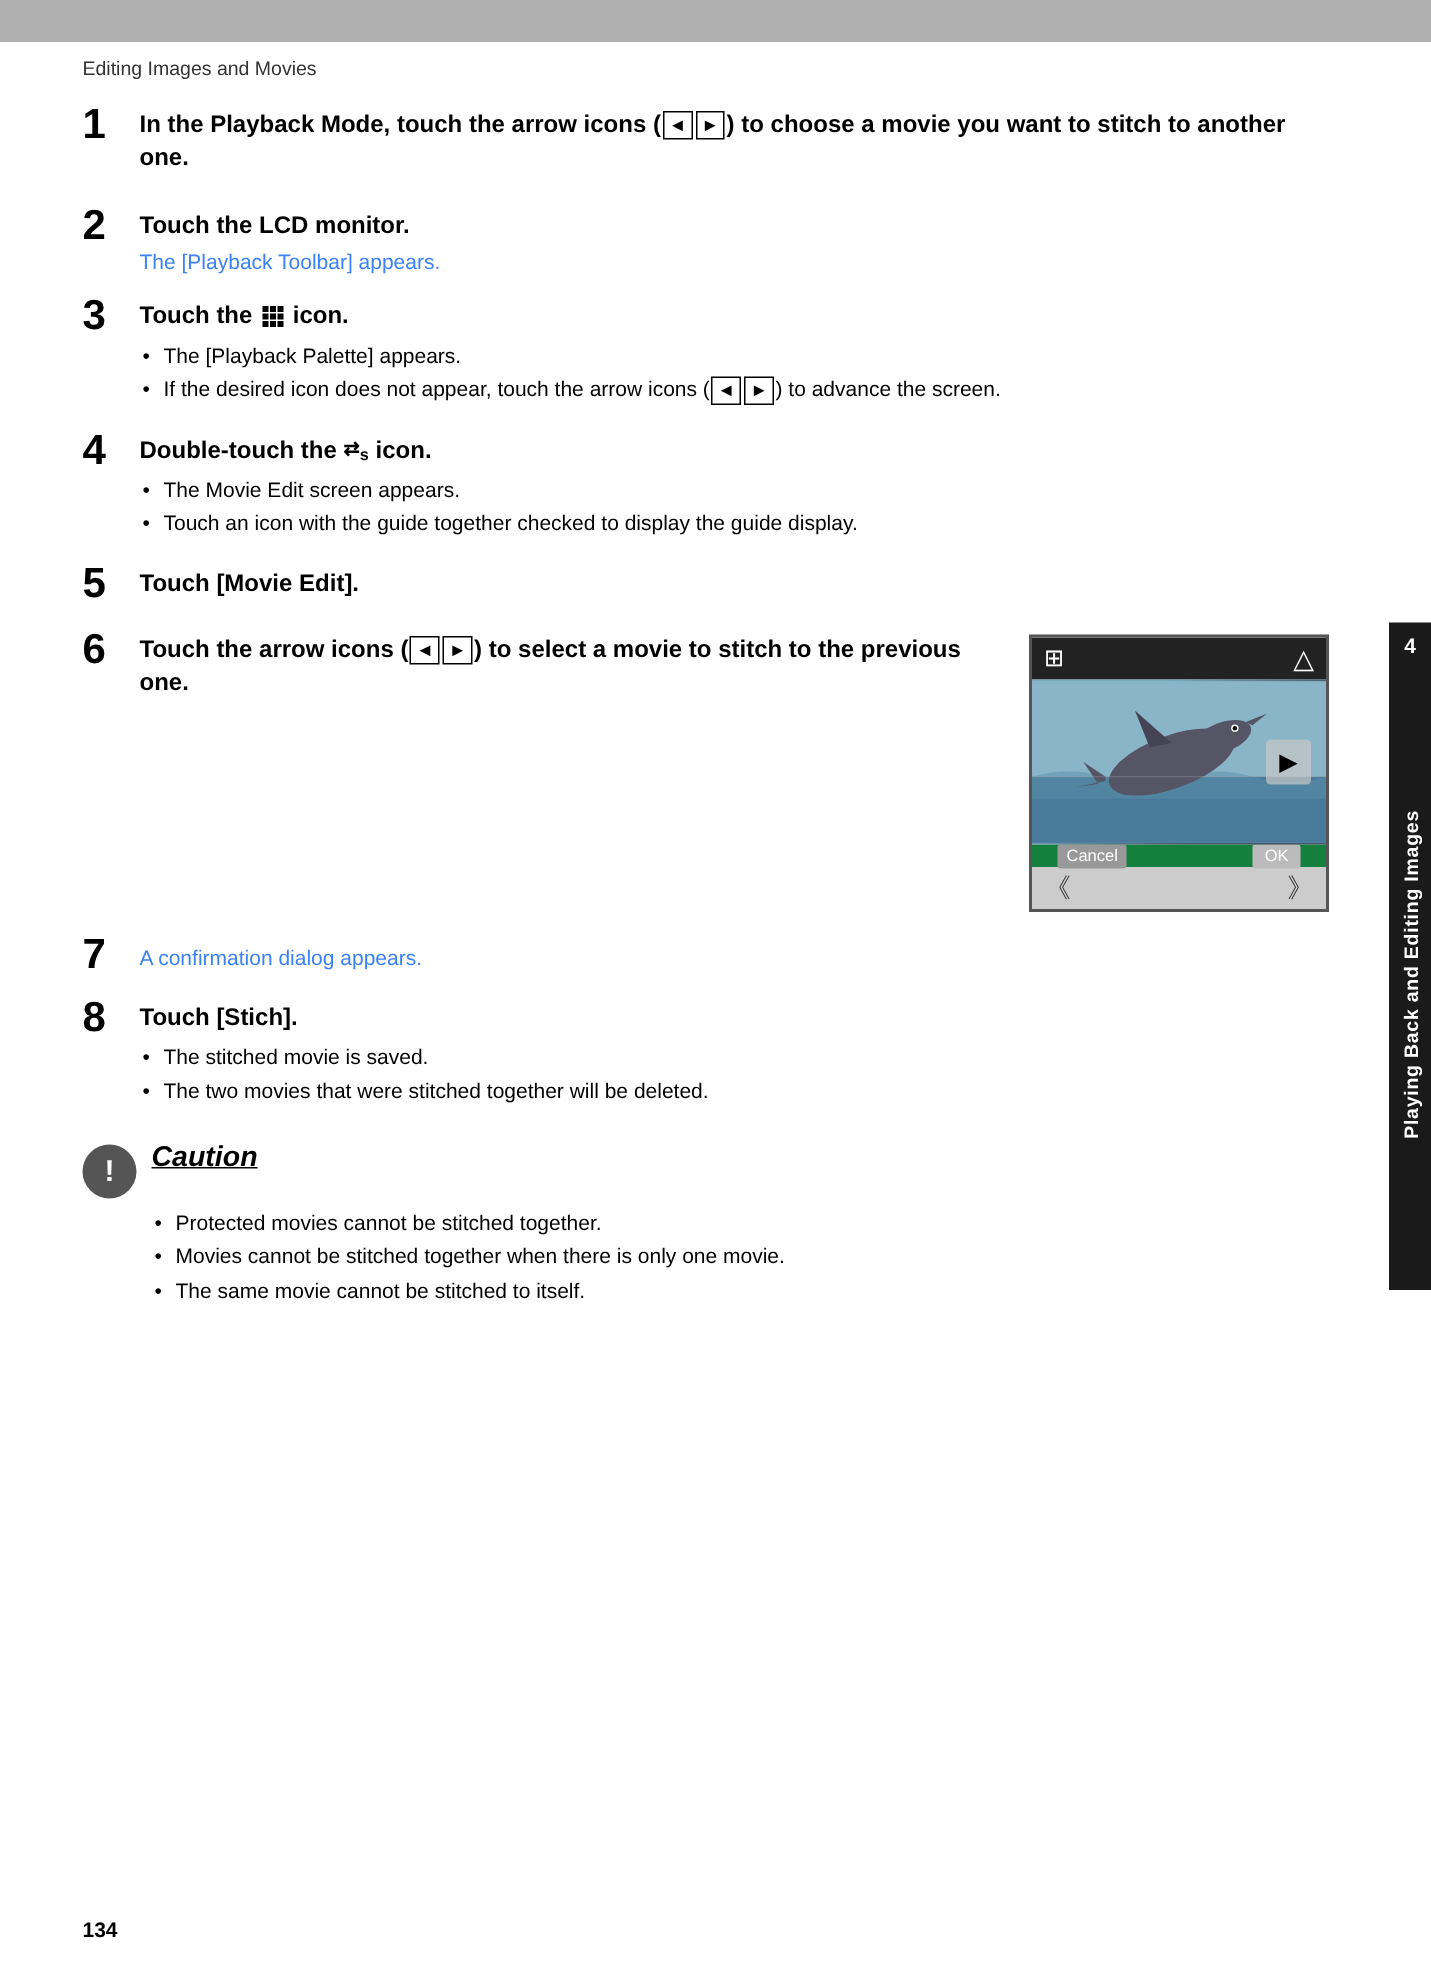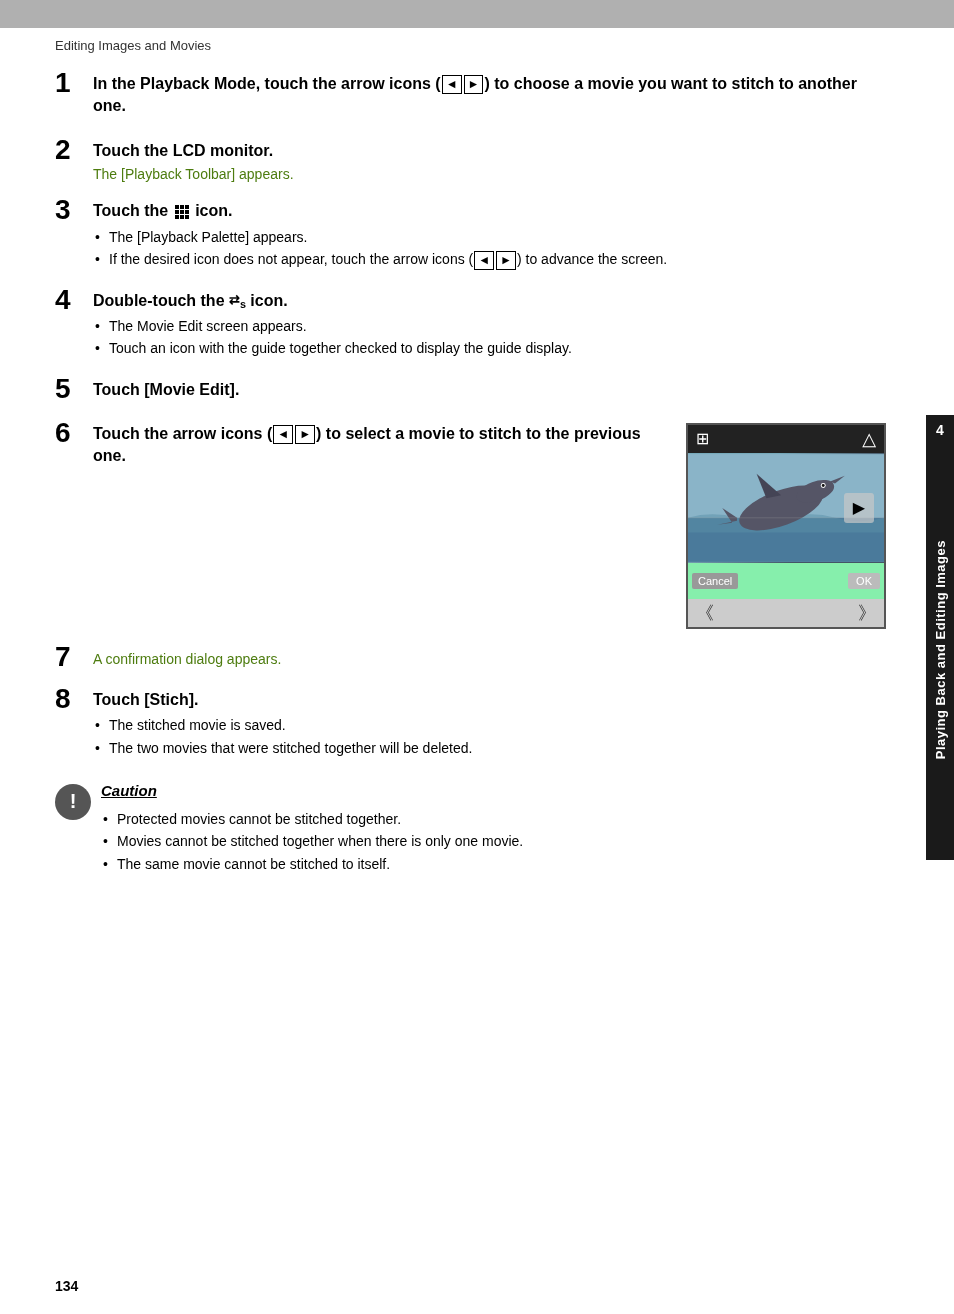--- a/index.html
+++ b/index.html
@@ -96,21 +96,21 @@
       flex: 1;
     }
     .step-title {
       font-size: 16px;
       font-weight: bold;
       margin-bottom: 4px;
       line-height: 1.4;
     }
     .step-body {
       font-size: 14px;
-      color: #4d7c0f;
+      color: #3b82f6;
       margin-top: 4px;
     }
     .bullet-list {
       list-style: none;
       padding: 0;
       margin: 4px 0 0 0;
     }
     .bullet-list li {
       font-size: 14px;
       padding-left: 16px;
@@ -181,26 +181,26 @@
       width: 30px;
       height: 30px;
       background: rgba(200,200,200,0.7);
       border-radius: 3px;
       display: flex;
       align-items: center;
       justify-content: center;
       font-size: 16px;
     }
     .lcd-bottom-bar {
-      background: #86efac;
-      height: 36px;
+      background: #15803d;
+      height: 15px;
       display: flex;
       align-items: center;
       justify-content: space-between;
-      padding: 0 4px;
+      padding: 0 17px;
     }
     .lcd-cancel-btn {
       background: #999;
       color: #fff;
       font-size: 11px;
       padding: 2px 6px;
       border-radius: 2px;
     }
     .lcd-ok-btn {
       background: #bbb;
@@ -242,23 +242,23 @@
       font-weight: bold;
       min-width: 36px;
       margin-top: 2px;
     }
     .caution-content {
       flex: 1;
     }
     .caution-title {
       font-style: italic;
       font-weight: bold;
-      font-size: 15px;
+      font-size: 19px;
       text-decoration: underline;
-      margin-bottom: 10px;
+      margin-bottom: 22px;
     }
 
     
     .page-number {
       position: absolute;
       bottom: 20px;
       left: 55px;
       font-size: 14px;
       font-weight: bold;
     }

